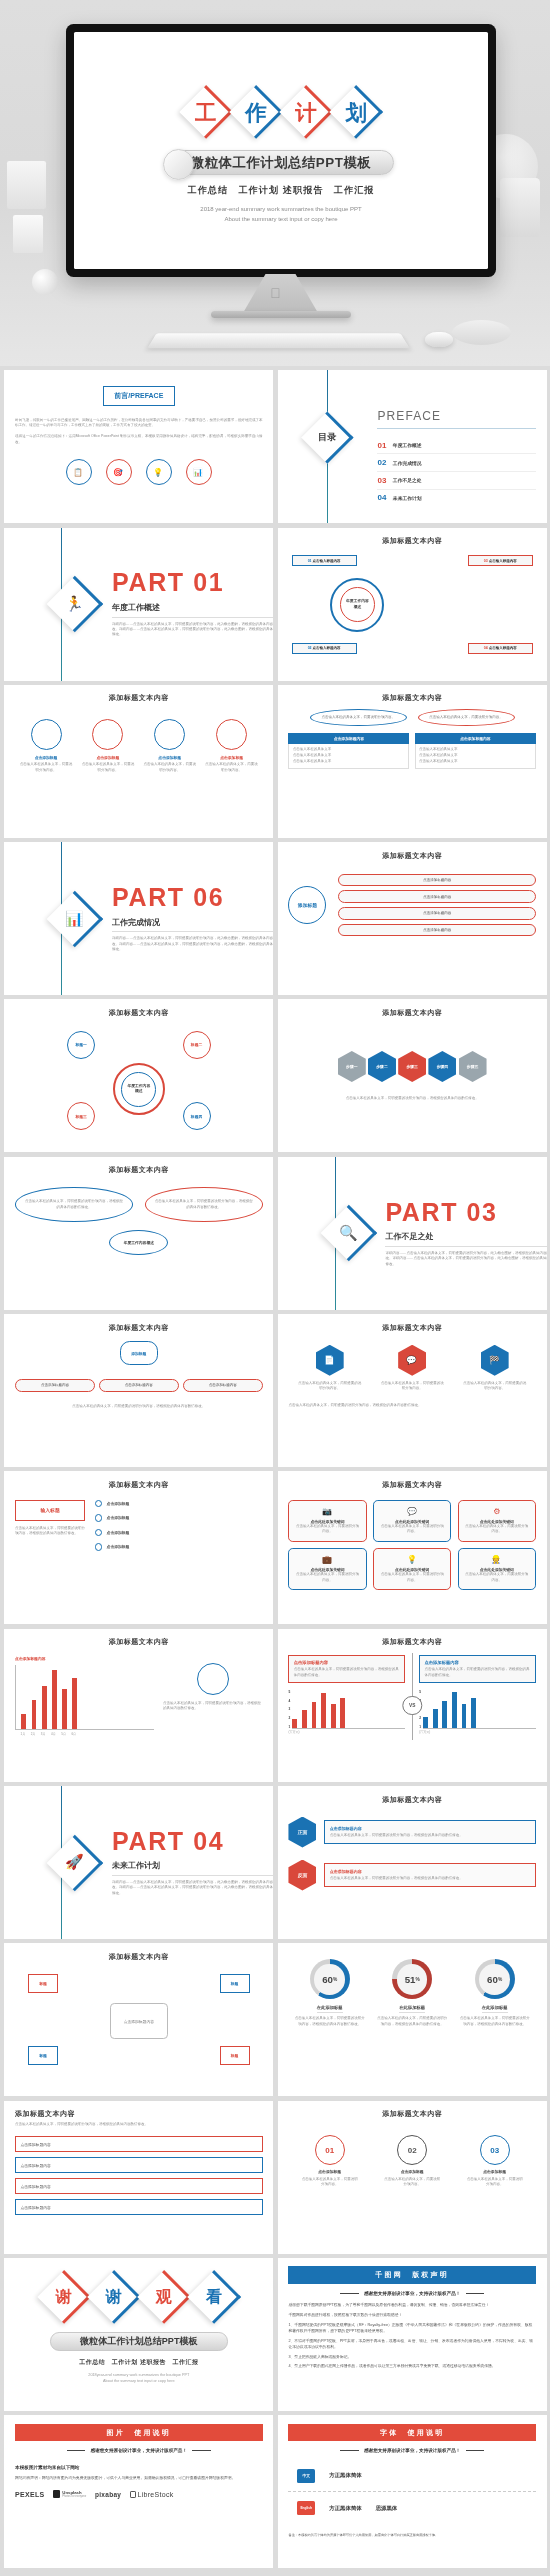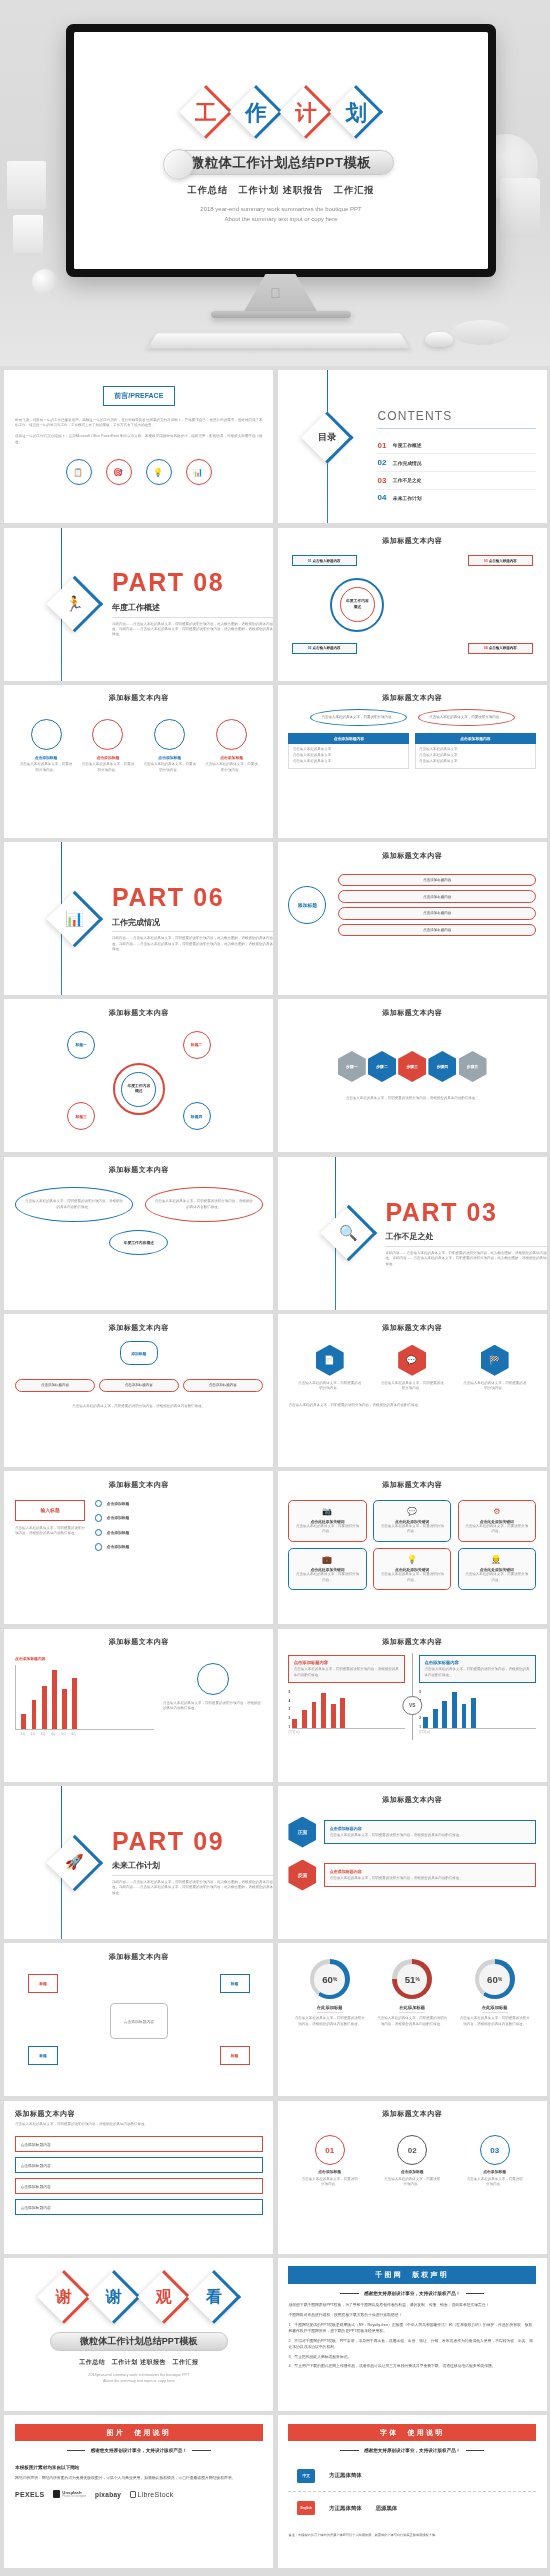--- a/index.html
+++ b/index.html
@@ -273,21 +273,21 @@
       </div>
     </div>
 
     <div class="slide">
       <div class="vline" style="left:49px;"></div>
       <div style="position:absolute;left:28px;top:46px;width:43px;height:43px;z-index:2;">
         <div style="position:absolute;inset:3.2px;transform:rotate(45deg);background:#fff;border-top:3.2px solid #1a72b3;border-right:3.2px solid #1a72b3;box-shadow:0 2.2px 4.8px rgba(0,0,0,.14);"></div>
         <div style="position:absolute;inset:0;display:flex;align-items:center;justify-content:center;font-size:9.1px;font-weight:700;color:#3c3c3c;">目录</div>
       </div>
       <div style="margin-left:89px;margin-top:30px;">
-        <div style="font-size:12px;color:#6b6b6b;letter-spacing:1.1px;">CONTENTS</div>
+        <div style="font-size:12px;color:#6b6b6b;letter-spacing:1.1px;">PREFACE</div>
         <div style="height:0.5px;background:#bcd3e2;margin:4.8px 0 8.6px;"></div>
         <div style="display:flex;align-items:center;gap:6.5px;padding:3.8px 0;border-bottom:0.5px solid #eee;">
           <span style="font-size:8px;font-weight:700;color:#d9483b;">01</span>
           <span style="font-size:4.8px;font-weight:700;color:#444;">年度工作概述</span>
         </div>
         <div style="display:flex;align-items:center;gap:6.5px;padding:3.8px 0;border-bottom:0.5px solid #eee;">
           <span style="font-size:8px;font-weight:700;color:#1a72b3;">02</span>
           <span style="font-size:4.8px;font-weight:700;color:#444;">工作完成情况</span>
         </div>
         <div style="display:flex;align-items:center;gap:6.5px;padding:3.8px 0;border-bottom:0.5px solid #eee;">
@@ -302,21 +302,21 @@
     </div>
 
     <div class="slide">
       <div class="vline" style="left:57px;"></div>
       <div class="part">
         <div class="part-dia" style="margin-left:12px;z-index:2;">
           <div class="rot"></div>
             <div class="ic">🏃</div>
         </div>
         <div>
-          <div class="part-no">PART 08</div>
+          <div class="part-no">PART 01</div>
           <div class="part-cn">年度工作概述</div>
           <div class="part-hr"></div>
           <div class="txt" style="width:178px;">详细内容……点击输入本栏的具体文字，简明提要的说明分项内容，此为概念图解，请根据您的具体内容酌情修改。详细内容……点击输入本栏的具体文字，简明提要的说明分项内容，此为概念图解，请根据您的具体内容酌情修改。</div>
         </div>
       </div>
     </div>
 
     <div class="slide">
       <div class="s-title">添加标题文本内容</div>
       <div style="position:relative;height:116px;margin-top:6.5px;">
@@ -667,21 +667,21 @@
     </div>
 
     <div class="slide">
       <div class="vline" style="left:57px;"></div>
       <div class="part">
         <div class="part-dia" style="margin-left:12px;z-index:2;">
           <div class="rot"></div>
             <div class="ic">🚀</div>
         </div>
         <div>
-          <div class="part-no">PART 09</div>
+          <div class="part-no">PART 04</div>
           <div class="part-cn">未来工作计划</div>
           <div class="part-hr"></div>
           <div class="txt" style="width:178px;">详细内容……点击输入本栏的具体文字，简明提要的说明分项内容，此为概念图解，请根据您的具体内容酌情修改。详细内容……点击输入本栏的具体文字，简明提要的说明分项内容，此为概念图解，请根据您的具体内容酌情修改。</div>
         </div>
       </div>
     </div>
 
     <div class="slide">
       <div class="s-title">添加标题文本内容</div>
       <div style="display:flex;align-items:center;gap:7.5px;margin-top:12px;">

